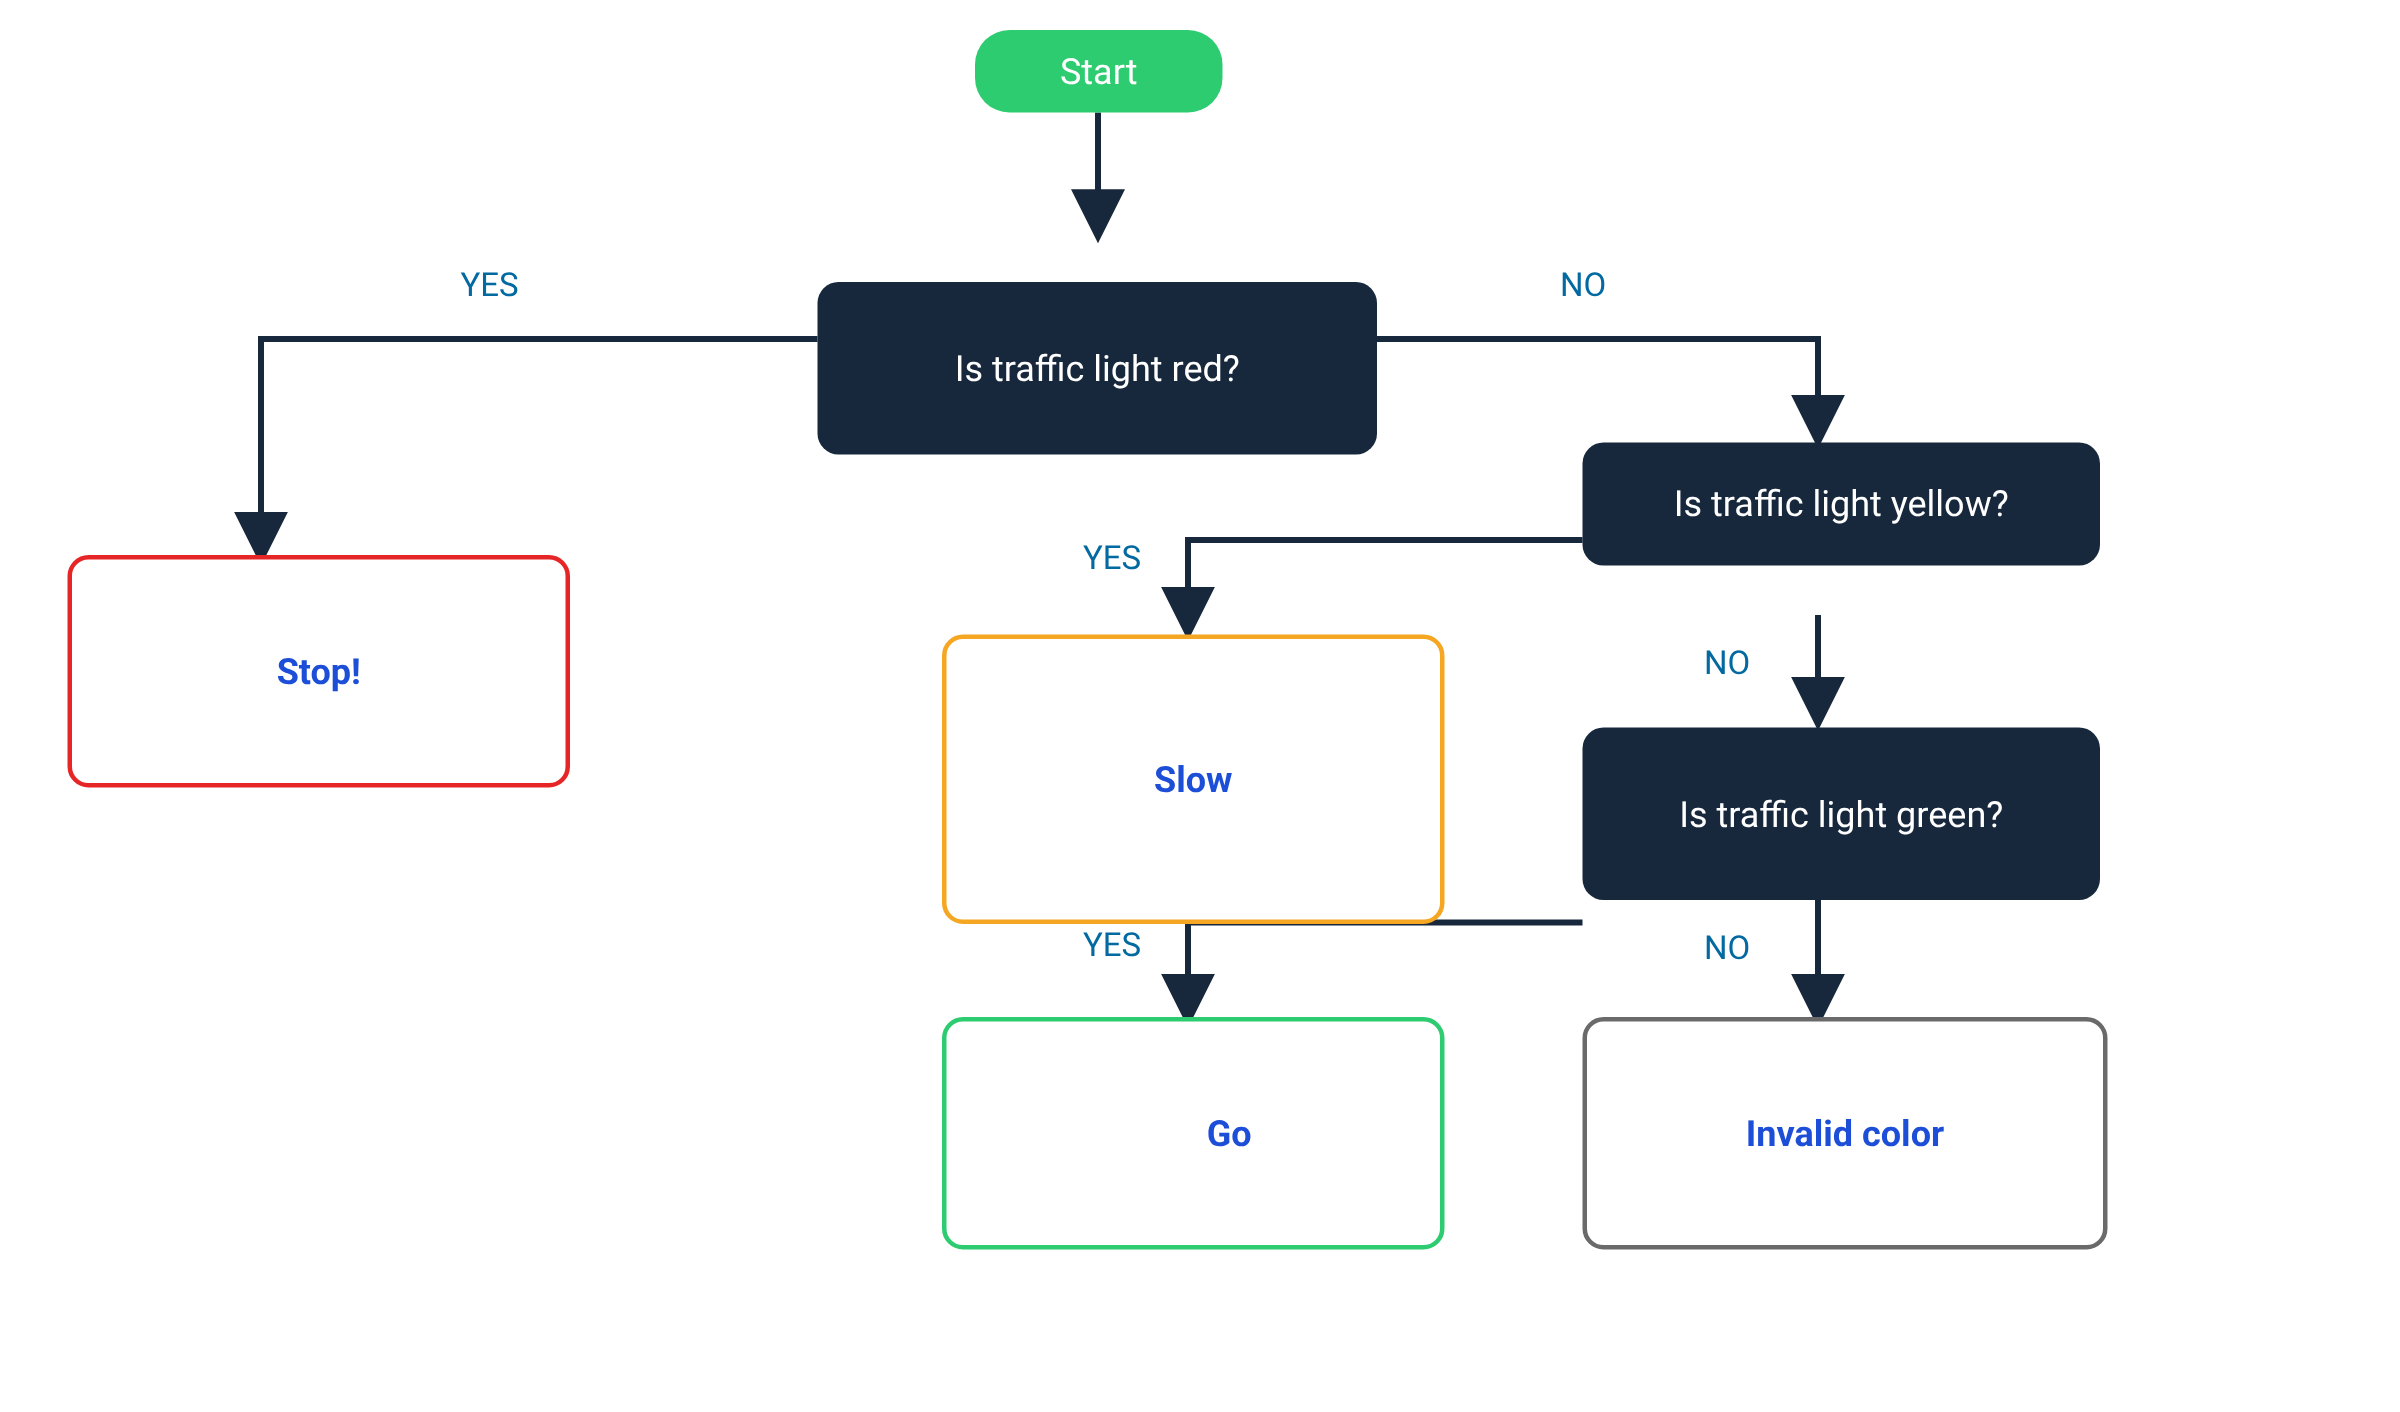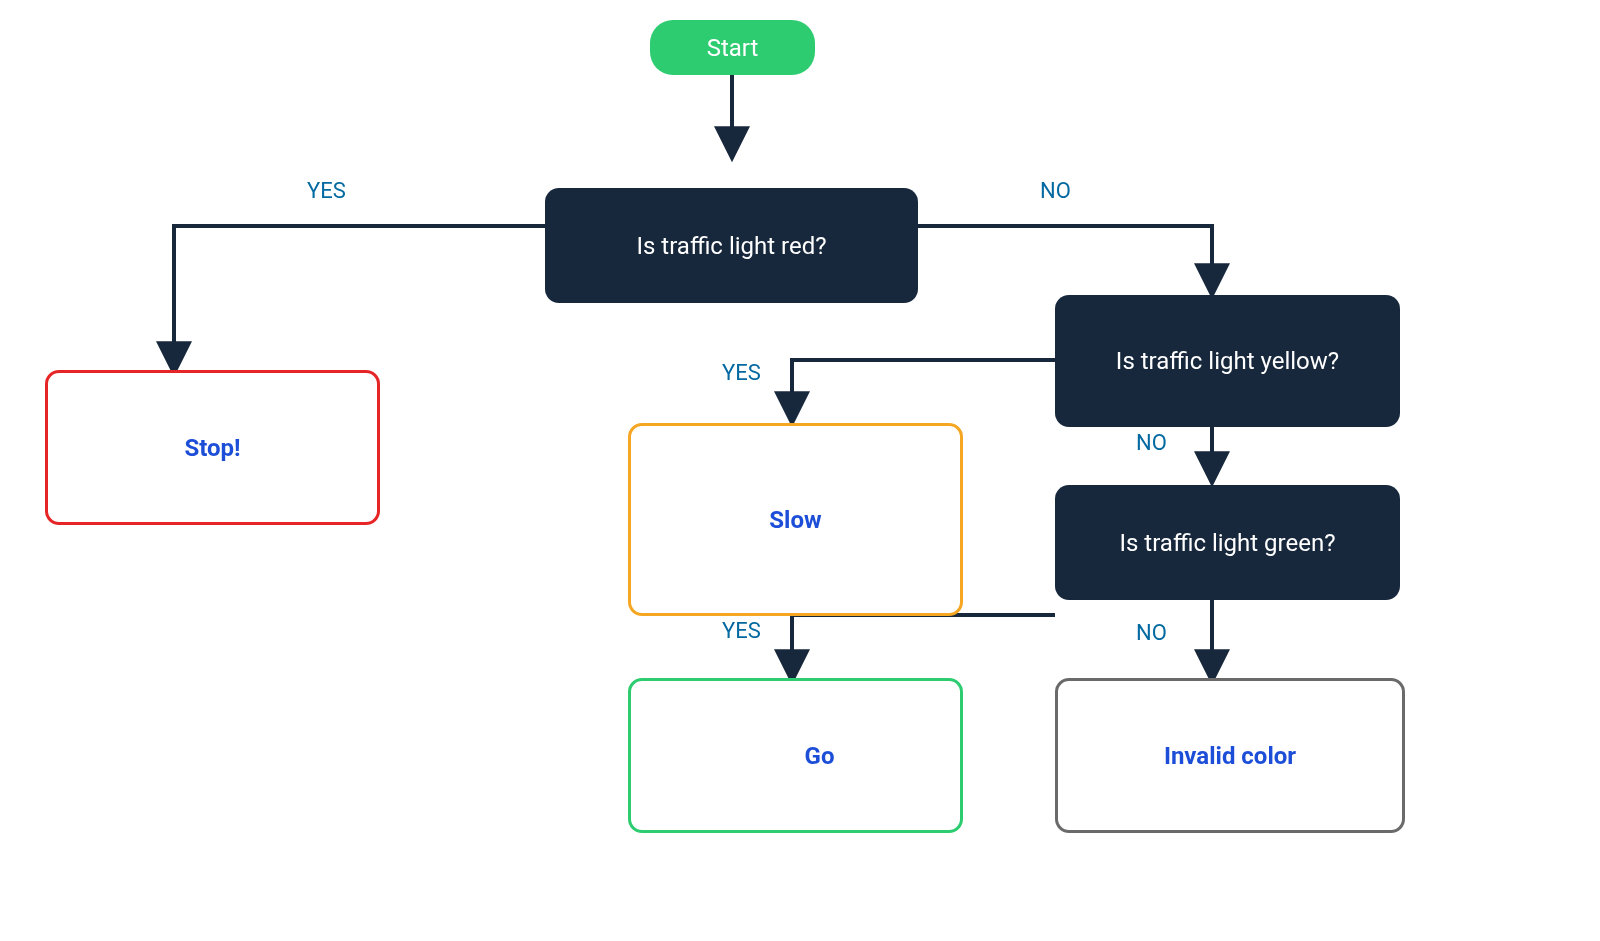--- a/index.html
+++ b/index.html
@@ -97,21 +97,21 @@
   </div>
 
   <div class="node decision" style="left:545px; top:160px; width:373px; height:115px;margin-top:28px;">
     <span>Is traffic light red?</span>
   </div>
 
   <div class="node result stop" style="left:45px; top:370px; width:335px; height:155px;">
     <span>Stop!</span>
   </div>
 
-  <div class="node decision" style="left:1055px; top:295px; width:345px; height:132px;">
+  <div class="node decision" style="left:1055px; top:295px; width:345px; height:82px;">
     <span>Is traffic light yellow?</span>
   </div>
 
   <div class="node result slow" style="left:628px; top:423px; width:335px; height:193px;justify-content:center;">
     <span>Slow</span>
   </div>
 
   <div class="node decision" style="left:1055px; top:485px; width:345px; height:115px;">
     <span>Is traffic light green?</span>
   </div>

